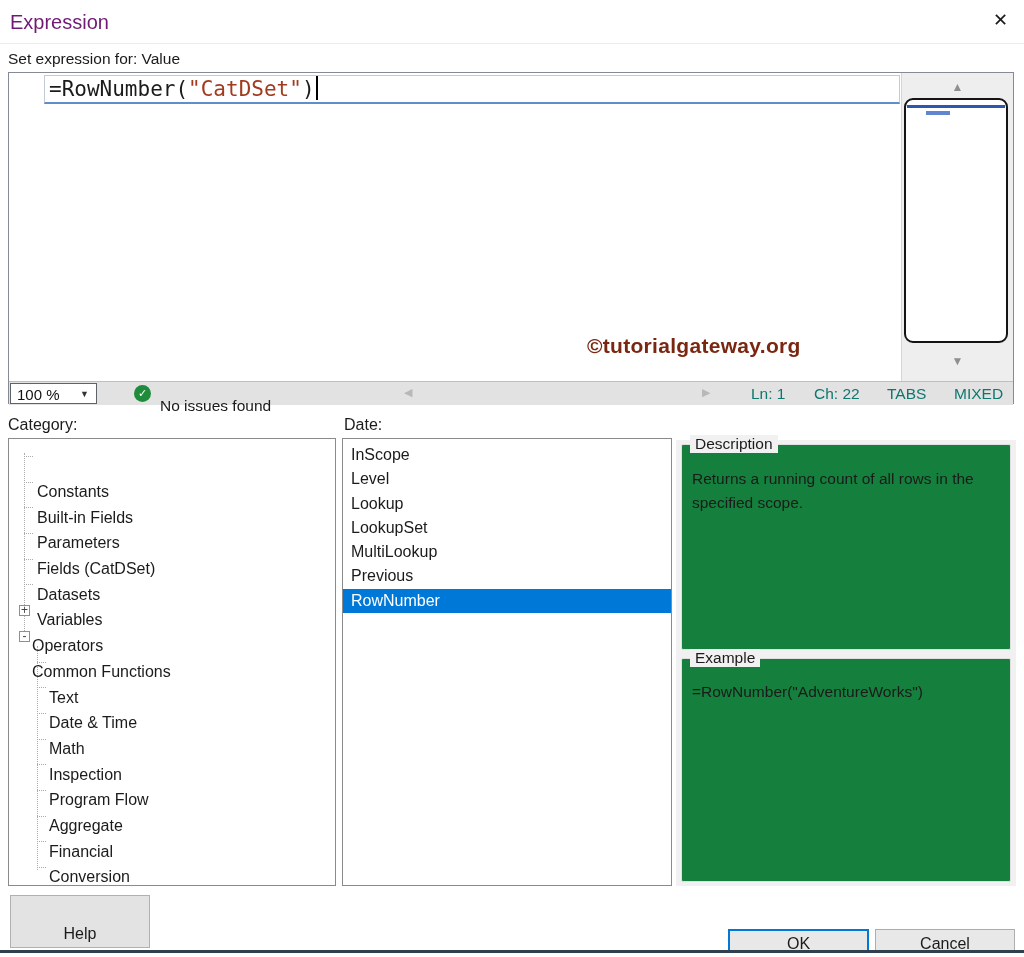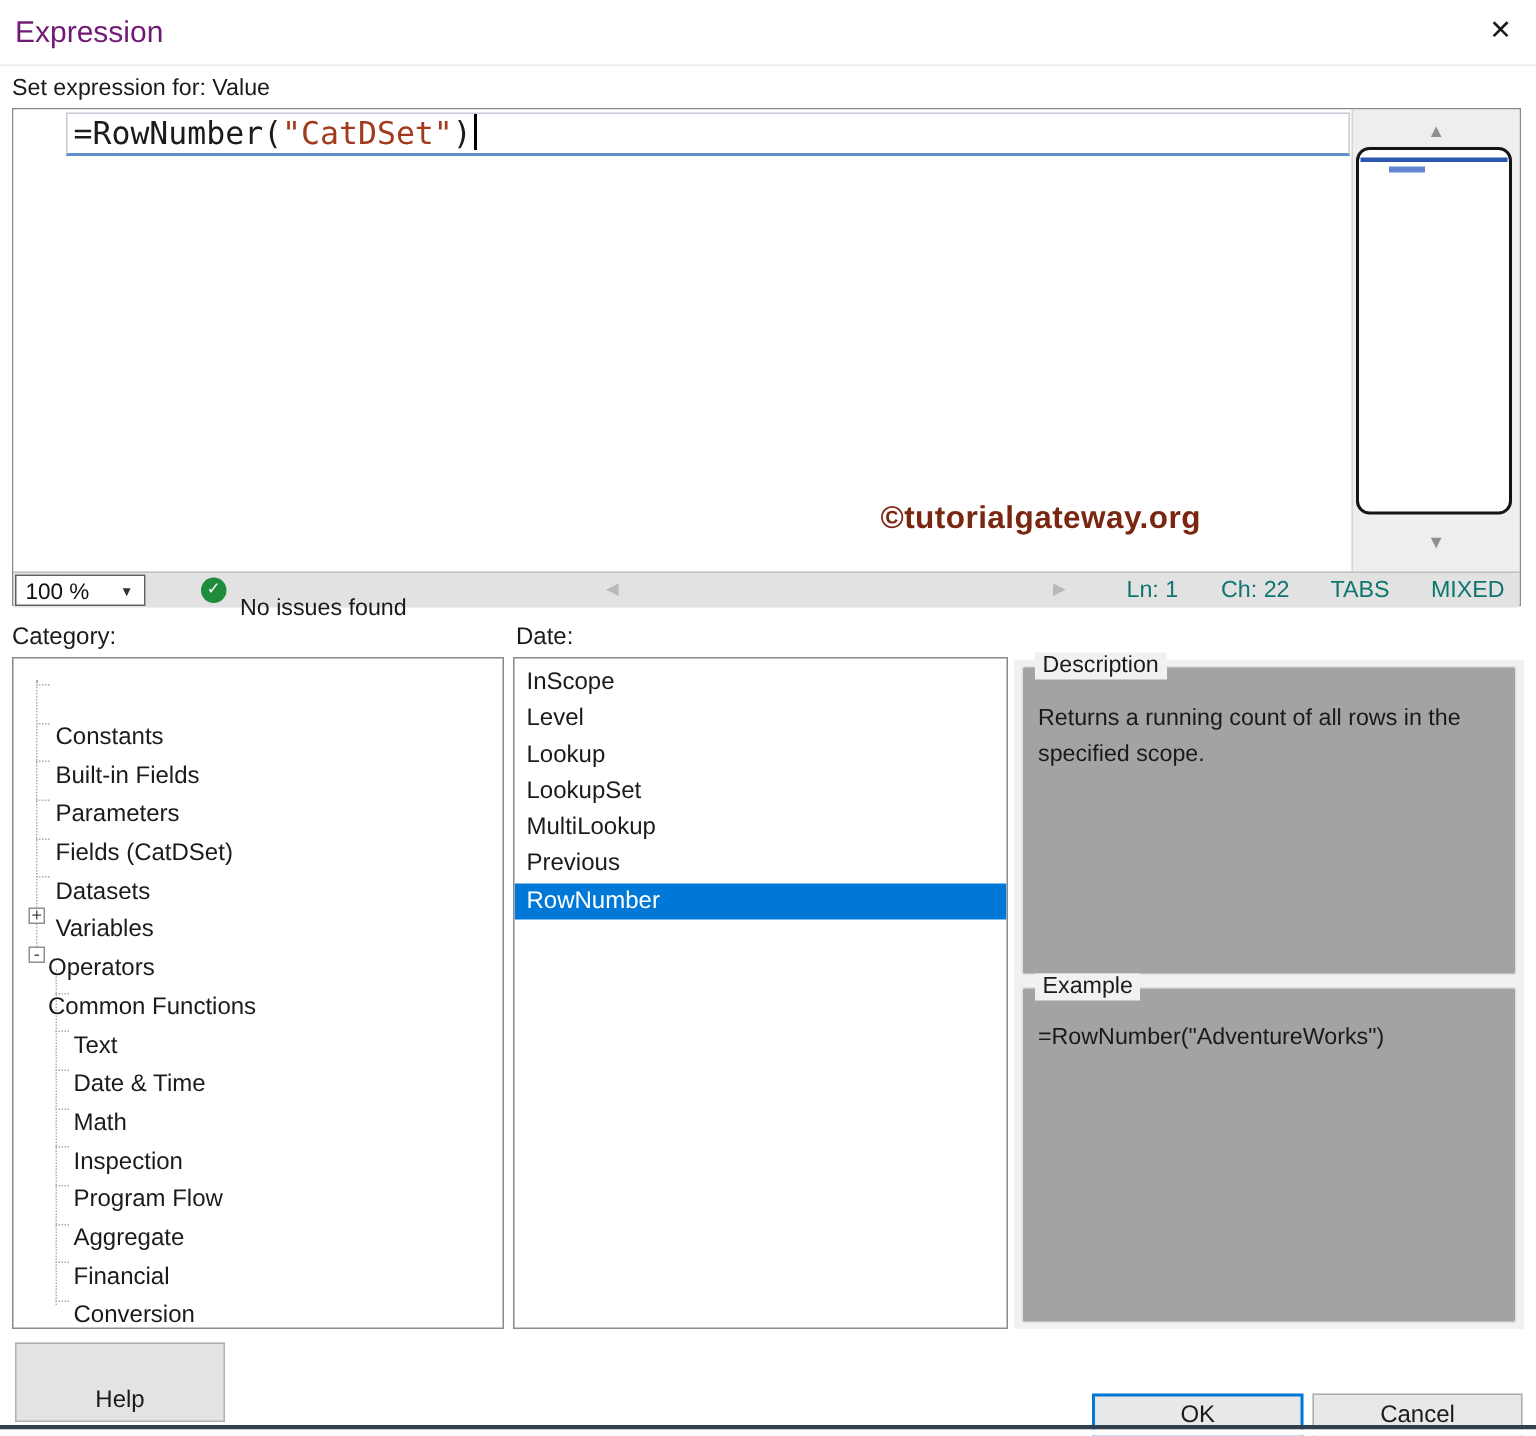--- a/index.html
+++ b/index.html
@@ -73,21 +73,21 @@
   .cat-row .expander{position:absolute;left:10px;top:8px;width:11px;height:11px;box-sizing:border-box;
     border:1px solid #8a9096;background:#fff;font-size:12px;line-height:8px;text-align:center;color:#444;cursor:pointer;}
   .cat-row.selected .lbl{background:#efefef;outline:1px dotted #999;}
 
   #item-list{left:342px;top:438px;width:330px;height:448px;border:1px solid #8a8a8a;box-sizing:border-box;background:#fff;overflow:hidden;padding-top:4px;}
   .item-row{height:24.3px;line-height:24.3px;padding-left:8px;font-size:16px;color:#1b1b1b;cursor:default;}
   .item-row.sel{background:#0078d7;color:#fff;}
 
   
   #right-panel{left:676px;top:440px;width:340px;height:446px;background:#f1f1f1;}
-  .groupbox{position:absolute;left:5px;width:330px;border:1px solid #dfdfdf;border-radius:2px;box-sizing:border-box;background:#a3a3a3;}
+  .groupbox{position:absolute;left:5px;width:330px;border:1px solid #dfdfdf;border-radius:2px;box-sizing:border-box;background:#15803d;}
   #desc-group{top:4px;height:206px;}
   #example-group{top:218px;height:224px;}
   .group-label{position:absolute;left:8px;top:-10px;background:#f1f1f1;padding:0 5px;font-size:15.5px;color:#1b1b1b;}
   #desc-text{position:absolute;left:10px;top:22px;width:296px;font-size:15.5px;line-height:24px;color:#1a1a1a;}
   #example-text{position:absolute;left:10px;top:24px;width:310px;font-size:15.5px;color:#1a1a1a;}
 
   
   button{font-family:inherit;}
   #help-button{left:10px;top:895px;width:140px;height:53px;background:#e3e3e3;border:1px solid #b0b0b0;
     font-size:16px;color:#1b1b1b;padding-top:26px;text-align:center;cursor:pointer;box-sizing:border-box;}

